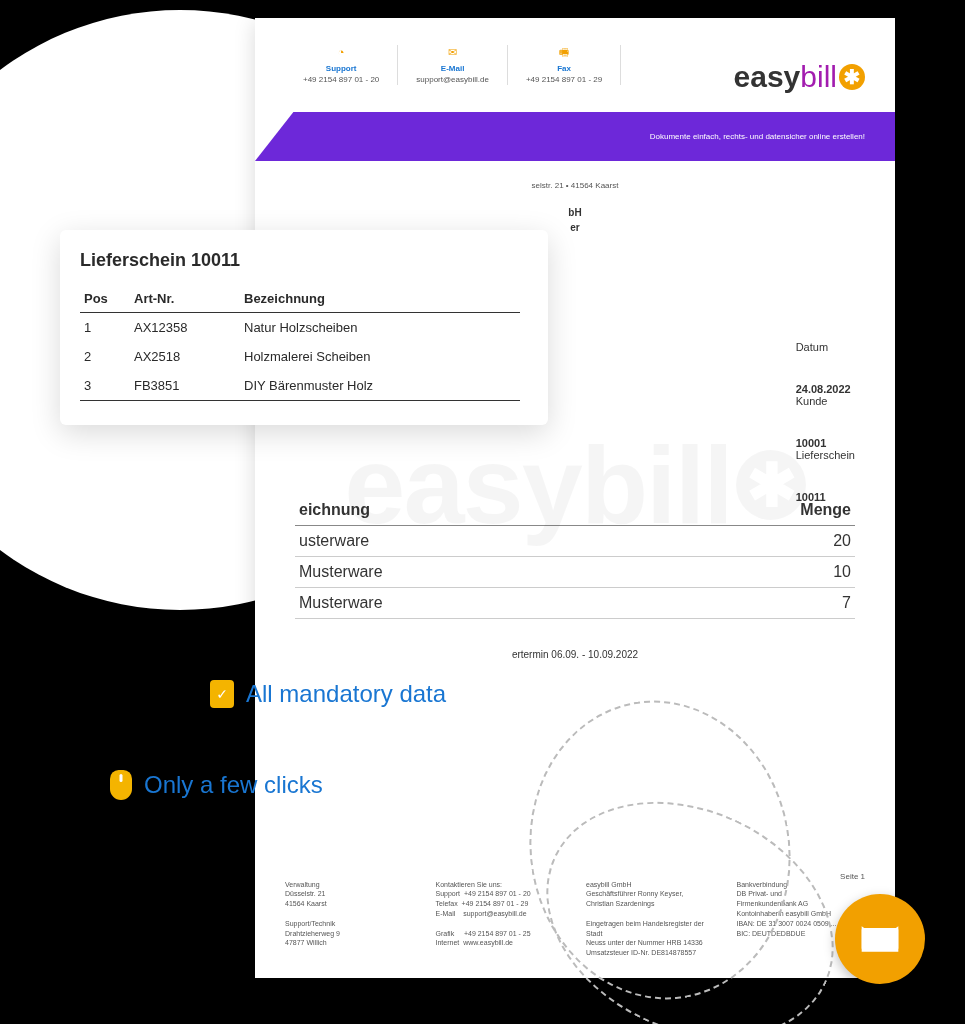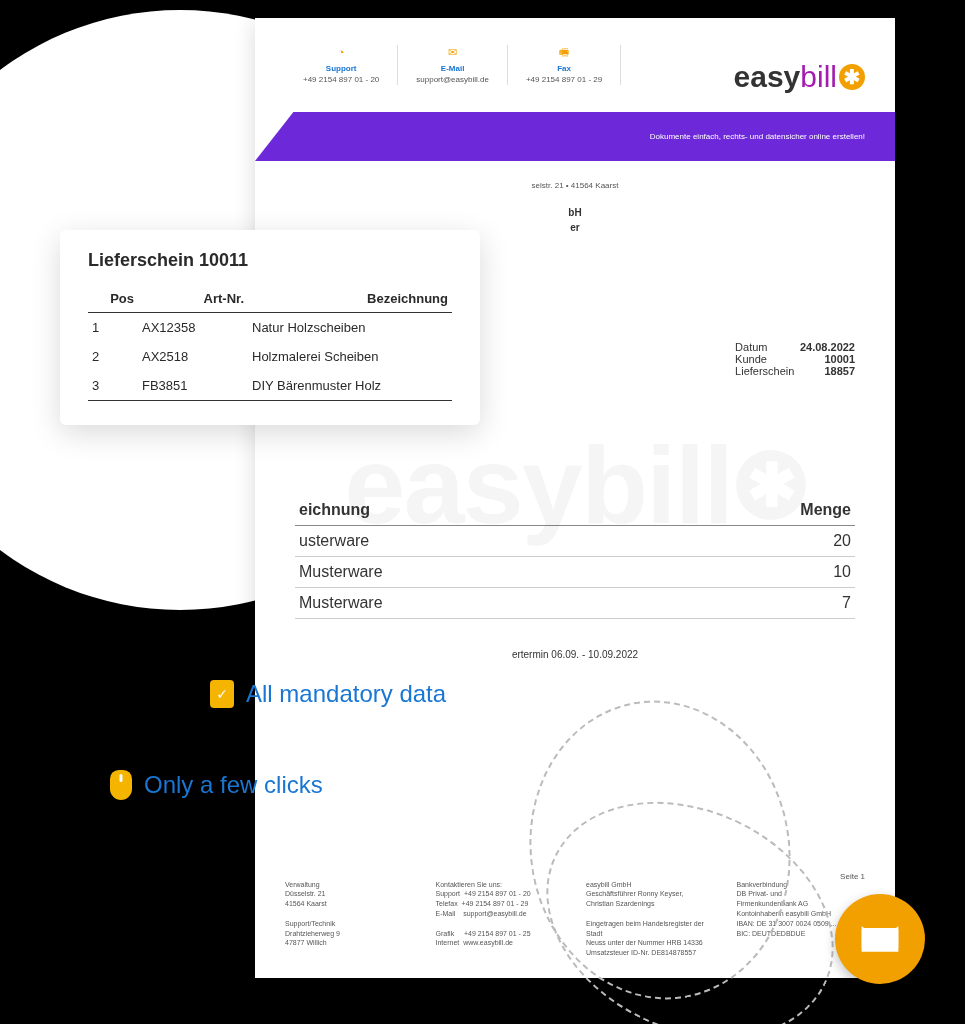--- a/index.html
+++ b/index.html
@@ -83,21 +83,21 @@
   }
   .sender-line { font-size: 8px; color: #555; margin-top: 10px; }
   .addr-frag { font-size: 10px; font-weight: 600; color: #333; margin-top: 15px; line-height: 1.5;}
   .meta-block {
     position: absolute;
     right: 40px;
     top: 180px;
     font-size: 11px;
     color: #333;
   }
-  .meta-row { display: flex; justify-content: space-between; gap: 30px; }
+  .meta-row { display: flex; justify-content: space-between; gap: 30px; flex-direction: column; }
   .meta-row .lbl { color: #333; }
   .meta-row .val { font-weight: 700; }
   .watermark {
     position: absolute;
     top: 260px;
     left: 0;
     width: 100%;
     font-size: 110px;
     font-weight: 700;
     color: rgba(0,0,0,0.04);
@@ -150,40 +150,40 @@
     right: 30px;
     font-size: 8px;
     color: #555;
   }
 
   
   .zoom-card {
     position: absolute;
     top: 230px;
     left: 60px;
-    width: 420px;
+    width: 488px;
     background: #fff;
     border-radius: 6px;
     box-shadow: 0 8px 30px rgba(0,0,0,0.15);
-    padding: 20px 28px 24px 28px;
+    padding: 20px 28px 24px 20px;
   }
   .zoom-title {
     font-size: 18px;
     font-weight: 700;
     color: #2a2a2a;
     margin-bottom: 14px;
   }
   .zoom-table {
     width: 100%;
     border-collapse: collapse;
     font-size: 13px;
     color: #2a2a2a;
   }
   .zoom-table th {
-    text-align: right;
+    text-align: left;
     padding: 6px 4px;
     border-bottom: 1.5px solid #333;
     font-weight: 700;
   }
   .zoom-table td {
     padding: 7px 4px;
   }
   .zoom-table tbody tr:last-child td { border-bottom: 1.5px solid #333; }
   .zoom-note {
     margin-top: 30px;
@@ -297,21 +297,21 @@
       <div class="meta-row">
           <span class="lbl">Datum</span>
           <span class="val">24.08.2022</span>
         </div>
       <div class="meta-row">
           <span class="lbl">Kunde</span>
           <span class="val">10001</span>
         </div>
       <div class="meta-row">
           <span class="lbl">Lieferschein</span>
-          <span class="val">18857</span>
+          <span class="val">10011</span>
         </div>
     </div>
 
     <div class="watermark">
         <span>easybill</span>
         <span class="ws">✱</span>
       </div>
 
     <table class="back-table">
       <thead>

